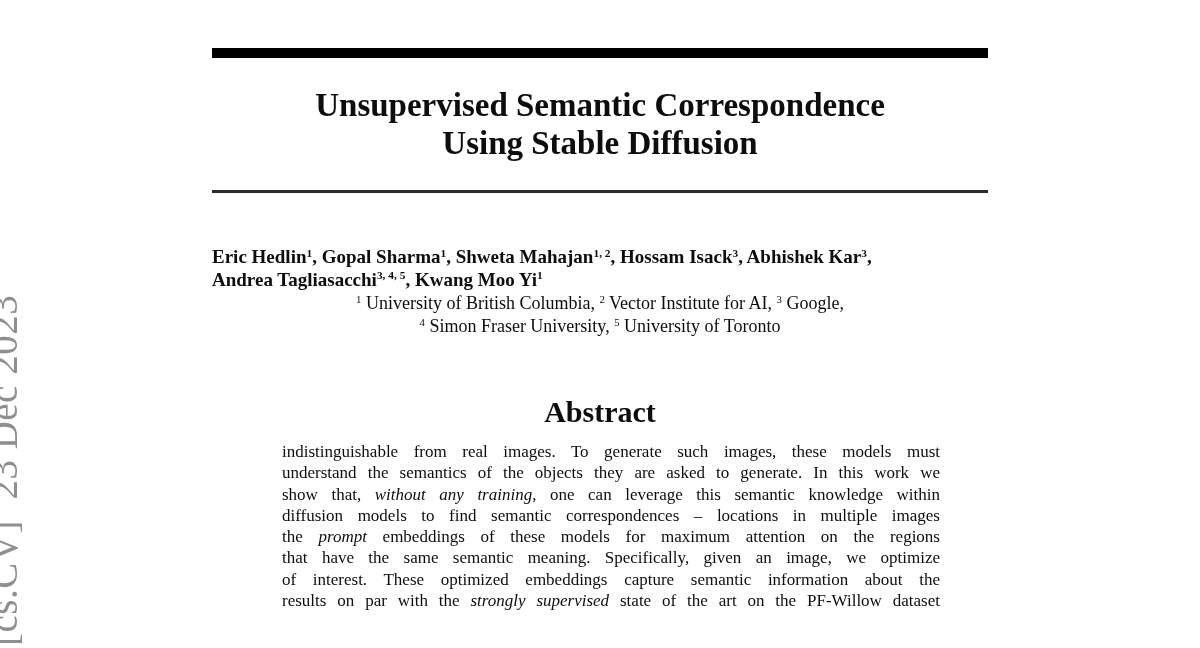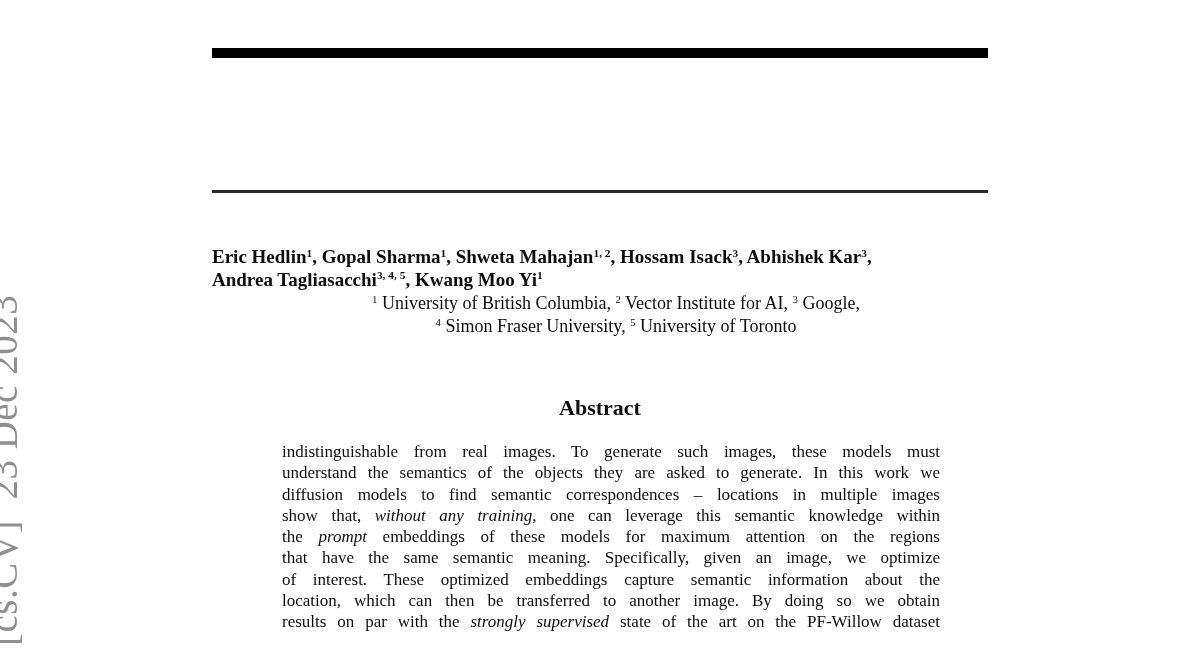--- a/index.html
+++ b/index.html
@@ -52,41 +52,41 @@
     position: absolute;
     left: 212px; top: 246px;
     width: 776px;
     text-align: left;
     font-size: 19px;
     font-weight: bold;
     line-height: 22.5px;
   }
   .affils {
     position: absolute;
-    left: 228px; top: 292px;
+    left: 212px; top: 292px;
     width: 776px;
     text-align: center;
     font-size: 18px;
     font-weight: normal;
     line-height: 22.5px;
   }
   sup {
     font-size: 0.6em;
     line-height: 0;
     position: relative;
     top: -0.55em;
     vertical-align: baseline;
   }
   .abstract-heading {
     position: absolute;
     left: 212px; top: 395px;
     width: 776px;
     margin: 0;
     text-align: center;
-    font-size: 22px;
+    font-size: 30px;
     font-weight: bold;
   }
   .abstract-body {
     position: absolute;
     left: 282px; top: 441px;
     width: 658px;
     font-size: 17px;
     line-height: 21.3px;
   }
   .abs-line {
@@ -97,40 +97,43 @@
 </style>
 </head>
 <body>
 
 <div class="page">
 
   <div class="arxiv-watermark">[cs.CV]  23 Dec 2023</div>
 
   <div class="rule-thick"></div>
 
+  <h1 class="title">
+    <span class="title-line">Unsupervised Semantic Correspondence</span>
+    <span class="title-line">Using Stable Diffusion</span>
+  </h1>
 
   <div class="rule-thin"></div>
 
   <div class="authors">
     <div class="author-line"><span>Eric Hedlin</span><sup>1</sup><span>, Gopal Sharma</span><sup>1</sup><span>, Shweta Mahajan</span><sup>1, 2</sup><span>, Hossam Isack</span><sup>3</sup><span>, Abhishek Kar</span><sup>3</sup><span>,</span></div>
     <div class="author-line"><span>Andrea Tagliasacchi</span><sup>3, 4, 5</sup><span>, Kwang Moo Yi</span><sup>1</sup></div>
   </div>
 
   <div class="affils">
     <div class="affil-line"><sup>1</sup><span> University of British Columbia, </span><sup>2</sup><span> Vector Institute for AI, </span><sup>3</sup><span> Google,</span></div>
     <div class="affil-line"><sup>4</sup><span> Simon Fraser University, </span><sup>5</sup><span> University of Toronto</span></div>
   </div>
 
   <h2 class="abstract-heading">Abstract</h2>
 
   <div class="abstract-body">
       <div class="abs-line"><span>indistinguishable from real images. To generate such images, these models must</span></div>
       <div class="abs-line"><span>understand the semantics of the objects they are asked to generate. In this work we</span></div>
+      <div class="abs-line"><span>show that, </span><span class="it">without any training</span><span>, one can leverage this semantic knowledge within</span></div>
       <div class="abs-line"><span>diffusion models to find semantic correspondences – locations in multiple images</span></div>
-      <div class="abs-line"><span>show that, </span><span class="it">without any training</span><span>, one can leverage this semantic knowledge within</span></div>
       <div class="abs-line"><span>the </span><span class="it">prompt</span><span> embeddings of these models for maximum attention on the regions</span></div>
       <div class="abs-line"><span>that have the same semantic meaning. Specifically, given an image, we optimize</span></div>
       <div class="abs-line"><span>of interest. These optimized embeddings capture semantic information about the</span></div>
-      <div class="abs-line"><span>location, which can then be transferred to another image. By doing so we obtain</span></div>
       <div class="abs-line"><span>results on par with the </span><span class="it">strongly supervised</span><span> state of the art on the PF-Willow dataset</span></div>
     </div>
 
 </div>
 
 </body></html>

